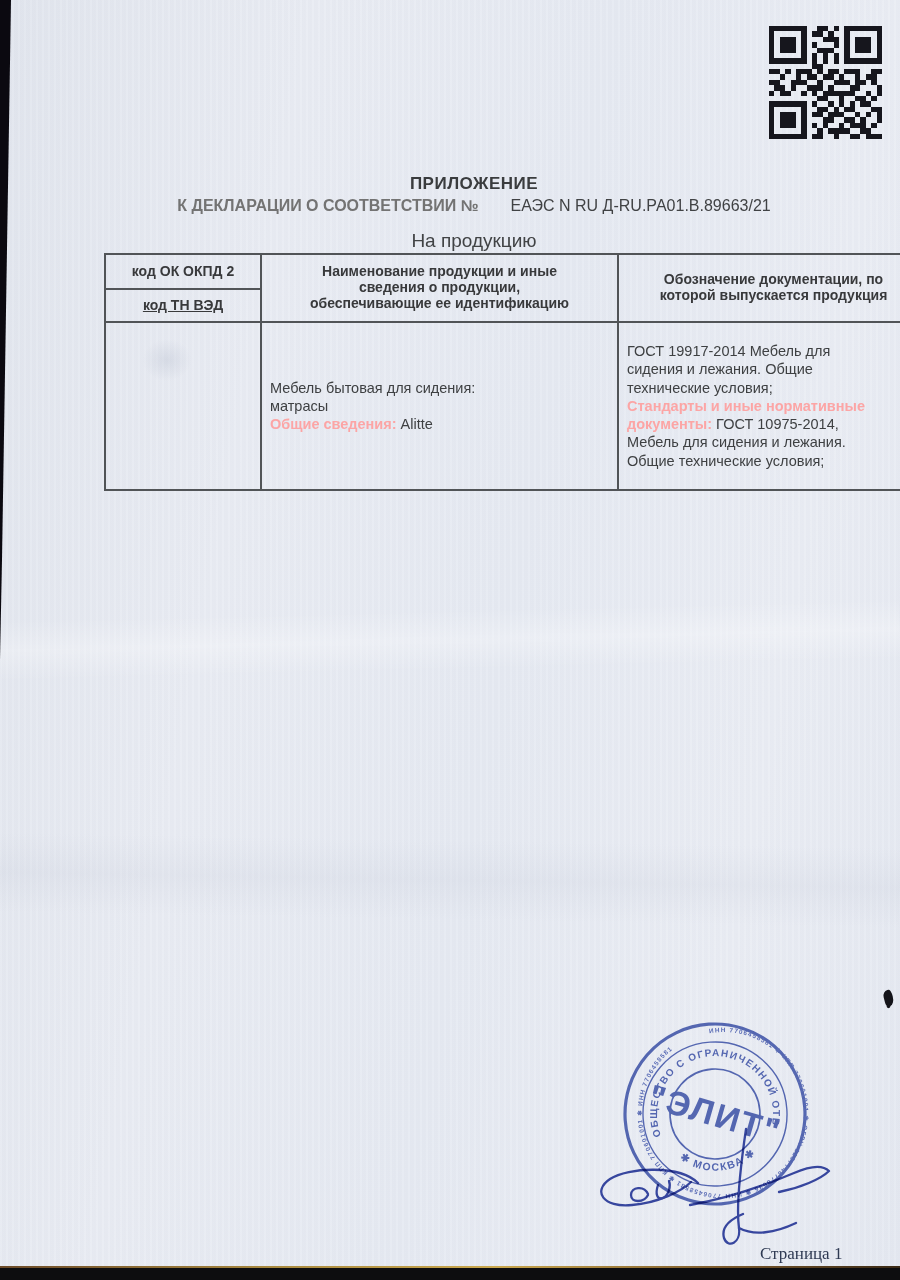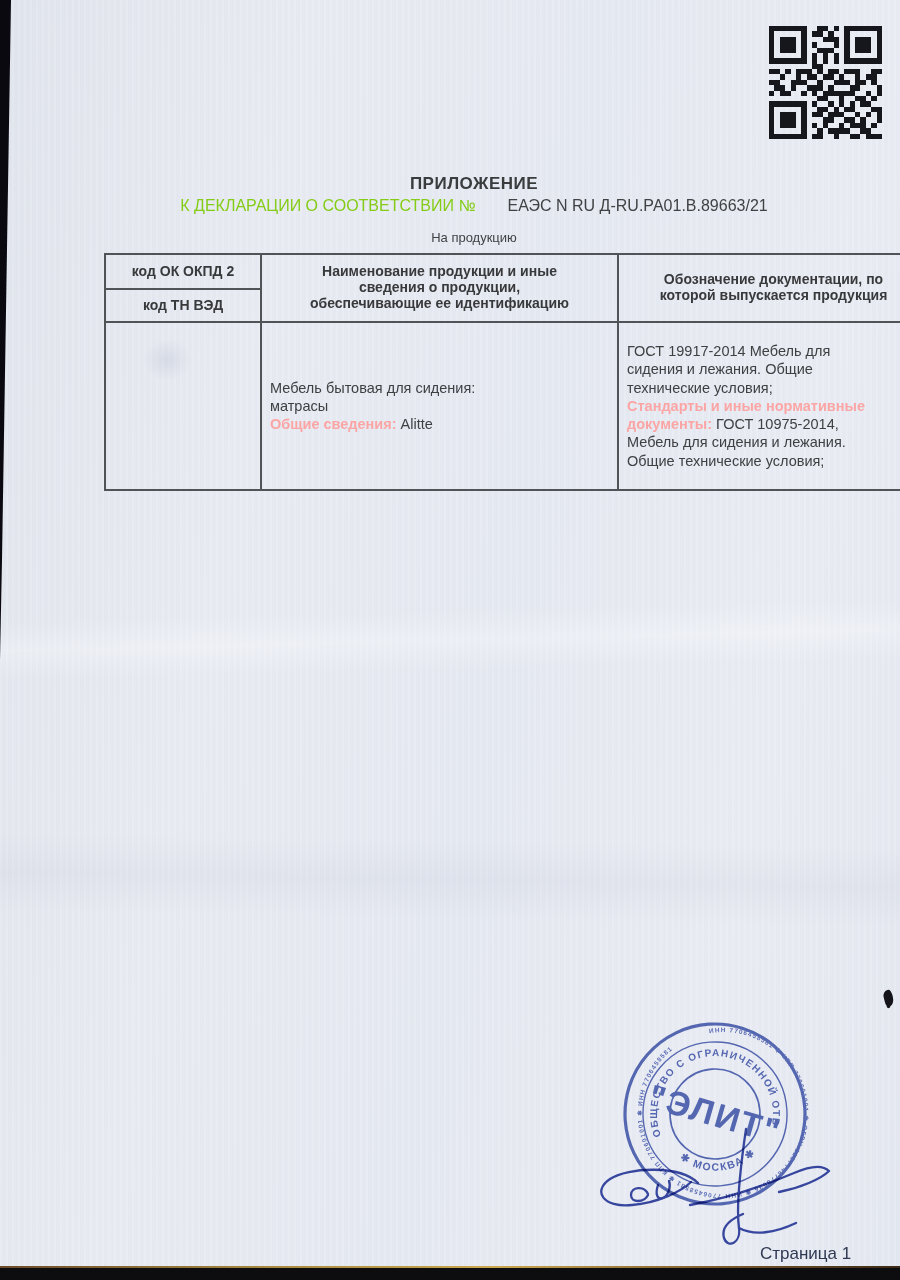--- a/index.html
+++ b/index.html
@@ -27,49 +27,49 @@
   .edge-left{position:absolute;left:0;top:0;width:12px;height:700px;background:#0b0910;
     clip-path:polygon(0 0,11px 0,2px 560px,0 660px);}
   .edge-bottom{position:absolute;left:0;top:1268px;width:900px;height:12px;background:#0d0d0f;}
   .edge-bottom-line{position:absolute;left:0;top:1266px;width:900px;height:2px;
     background:linear-gradient(90deg,#6b4a28,#a8893f 30%,#caa84e 55%,#7c5a2c 80%,#3a2a16);}
   
   .doc-title{position:absolute;left:60px;top:174px;width:828px;text-align:center;
     font-size:17px;font-weight:bold;color:#3a3c3e;letter-spacing:.5px;}
   .decl-line{position:absolute;left:60px;top:197px;width:828px;text-align:center;
     font-size:16px;color:#404244;white-space:nowrap;}
-  .decl-line .lbl{font-weight:normal;margin-right:32px;color:#84cc16;}
+  .decl-line .lbl{font-weight:bold;margin-right:32px;color:#737373;}
   .subtitle{position:absolute;left:60px;top:230px;width:828px;text-align:center;
-    font-size:13px;color:#414345;}
+    font-size:19px;color:#414345;}
   
   table.prod{position:absolute;left:104px;top:253px;width:770px;
     border-collapse:collapse;table-layout:fixed;
     color:#3e4042;font-size:14.5px;}
   table.prod td{border:2px solid #515457;vertical-align:middle;padding:2px 8px;}
   td.c1{width:138px;} td.c2{width:339px;} td.c3{width:293px;}
   td.hdr{font-weight:bold;text-align:center;line-height:1.12;white-space:pre-line;
     font-size:14px;color:#38393b;}
-  td.h1a{height:29px;margin-left:35px;} td.h1b{height:27px;}
+  td.h1a{height:29px;margin-left:35px;} td.h1b{height:27px;text-decoration:underline;}
   td.bodycell{height:162px;vertical-align:top;padding:7px 10px;line-height:1.26;
     white-space:pre-line;}
   .b{font-weight:bold;color:#fca5a5;}
   
   .qr{position:absolute;left:769px;top:26px;width:113px;height:113px;}
   .qr svg{width:100%;height:100%;display:block;}
   
   .stamp{position:absolute;left:618px;top:1017px;width:194px;height:194px;
     opacity:.85;mix-blend-mode:multiply;transform:rotate(-4deg);}
   .stamp svg{width:100%;height:100%;display:block;}
   
   .sign{position:absolute;left:570px;top:1115px;width:280px;height:145px;
     mix-blend-mode:multiply;}
   .sign svg{width:100%;height:100%;display:block;}
   
   .pageno{position:absolute;left:760px;top:1244px;width:130px;
-    font-family:Liberation Sans, sans-serif;font-size:17px;color:#2e3952;
+    font-family:Liberation Serif, serif;font-size:17px;color:#2e3952;
     text-align:left;}
   
   .blot{position:absolute;left:884px;top:990px;width:9px;height:16px;background:#14141a;
     border-radius:70% 30% 60% 45% / 45% 55% 65% 35%;transform:rotate(-14deg);}
   .blot::after{content:"";position:absolute;left:1px;top:12px;width:4px;height:6px;
     background:#14141a;border-radius:50%;transform:rotate(25deg);}
 </style>
 </head>
 <body>
 

